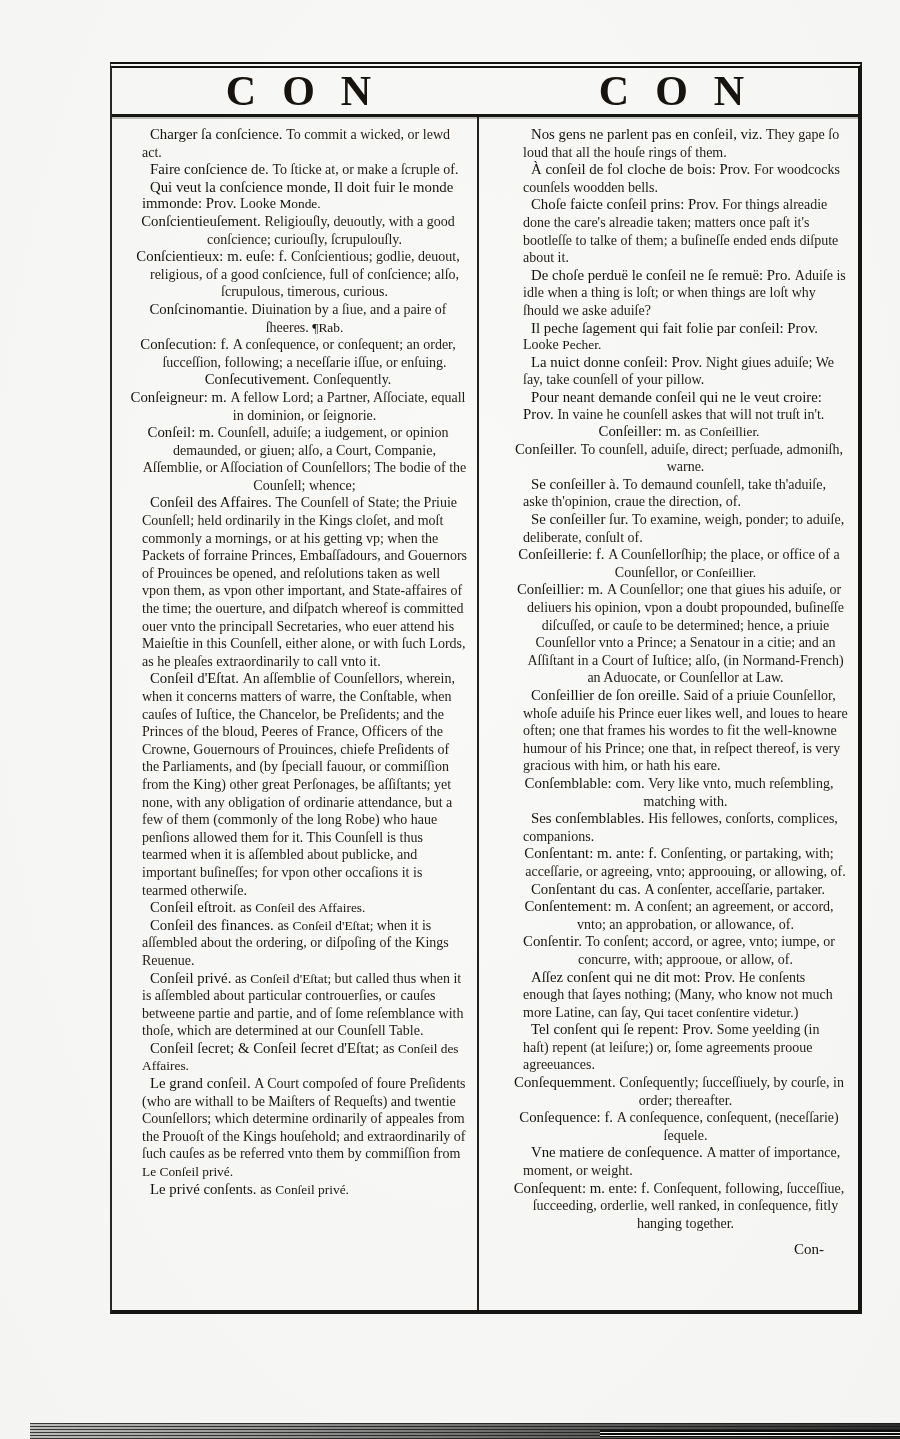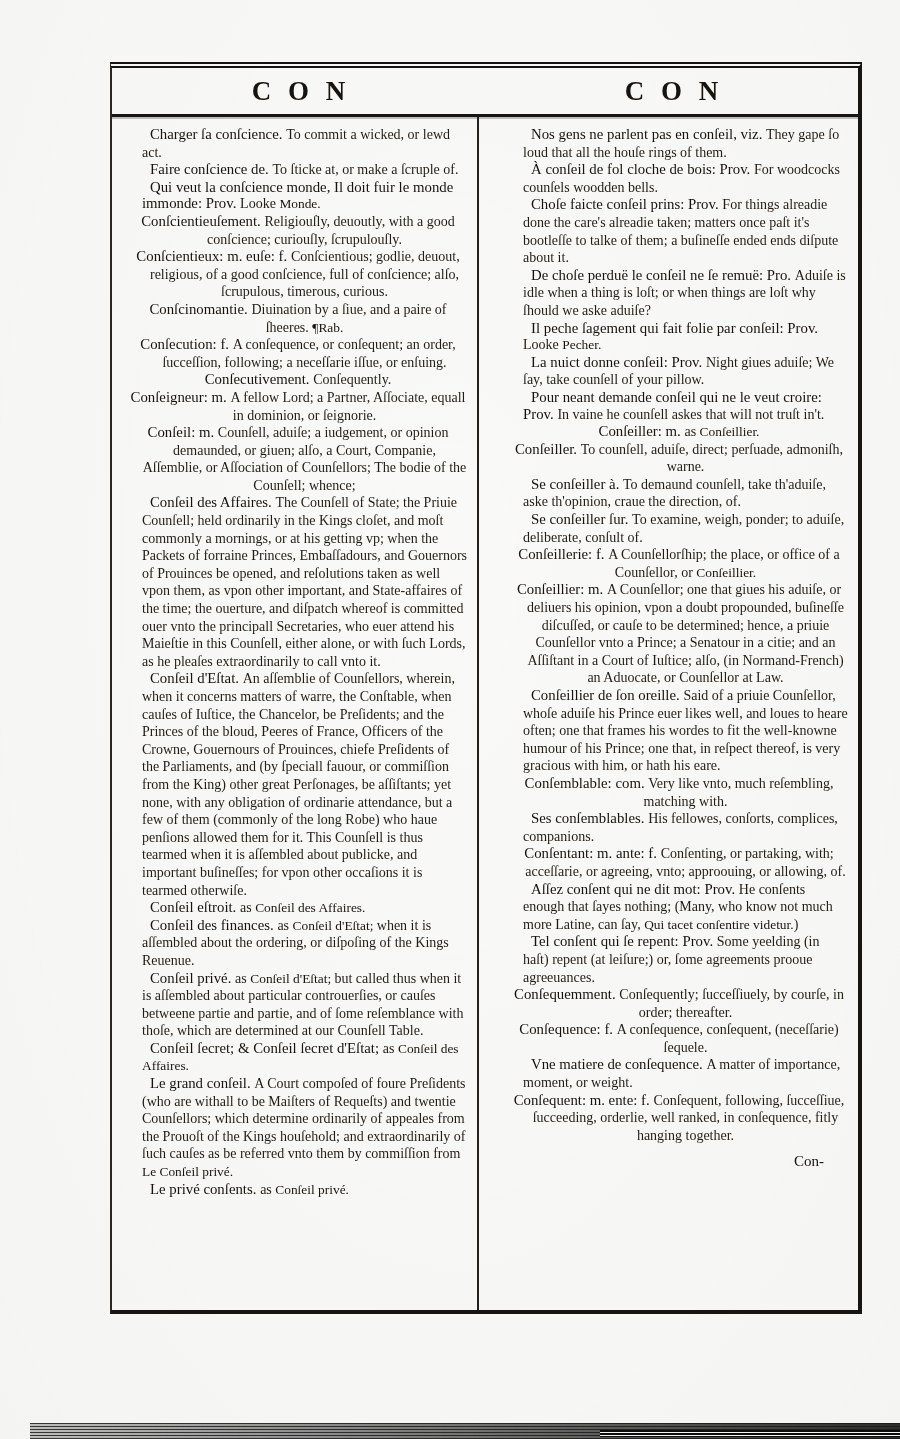--- a/index.html
+++ b/index.html
@@ -31,21 +31,21 @@
   .running-head-row {
     display: flex;
     height: 46px;
     align-items: center;
     border-bottom: 3px solid #171512;
     box-shadow: 0 2px 0 rgba(20,18,14,0.25);
   }
   .running-head {
     flex: 1;
     text-align: center;
-    font-size: 27px;
+    font-size: 42px;
     font-weight: 600;
     color: #17130e;
     letter-spacing: 0.62em;
     text-indent: 0.62em; 
     transform: scaleY(1.02);
   }
   .columns {
     display: flex;
     height: calc(100% - 49px);
     overflow: hidden;
@@ -149,20 +149,23 @@
           <p class="para entry"><span class="ro-h">Conſeiller: m. </span><span class="it">as </span><span class="ro">Conſeillier.</span></p>
           <p class="para entry"><span class="ro-h">Conſeiller. </span><span class="it">To counſell, aduiſe, direct; perſuade, admoniſh, warne.</span></p>
           <p class="para sub"><span class="ro-h">Se conſeiller à. </span><span class="it">To demaund counſell, take th'aduiſe, aske th'opinion, craue the direction, of.</span></p>
           <p class="para sub"><span class="ro-h">Se conſeiller ſur. </span><span class="it">To examine, weigh, ponder; to aduiſe, deliberate, conſult of.</span></p>
           <p class="para entry"><span class="ro-h">Conſeillerie: f. </span><span class="it">A Counſellorſhip; the place, or office of a Counſellor, or </span><span class="ro">Conſeillier.</span></p>
           <p class="para entry"><span class="ro-h">Conſeillier: m. </span><span class="it">A Counſellor; one that giues his aduiſe, or deliuers his opinion, vpon a doubt propounded, buſineſſe diſcuſſed, or cauſe to be determined; hence, a priuie Counſellor vnto a Prince; a Senatour in a citie; and an Aſſiſtant in a Court of Iuſtice; alſo, (in Normand-French) an Aduocate, or Counſellor at Law.</span></p>
           <p class="para sub"><span class="ro-h">Conſeillier de ſon oreille. </span><span class="it">Said of a priuie Counſellor, whoſe aduiſe his Prince euer likes well, and loues to heare often; one that frames his wordes to fit the well-knowne humour of his Prince; one that, in reſpect thereof, is very gracious with him, or hath his eare.</span></p>
           <p class="para entry"><span class="ro-h">Conſemblable: com. </span><span class="it">Very like vnto, much reſembling, matching with.</span></p>
           <p class="para sub"><span class="ro-h">Ses conſemblables. </span><span class="it">His fellowes, conſorts, complices, companions.</span></p>
           <p class="para entry"><span class="ro-h">Conſentant: m. ante: f. </span><span class="it">Conſenting, or partaking, with; acceſſarie, or agreeing, vnto; approouing, or allowing, of.</span></p>
+          <p class="para sub"><span class="ro-h">Conſentant du cas. </span><span class="it">A conſenter, acceſſarie, partaker.</span></p>
+          <p class="para entry"><span class="ro-h">Conſentement: m. </span><span class="it">A conſent; an agreement, or accord, vnto; an approbation, or allowance, of.</span></p>
+          <p class="para entry"><span class="ro-h">Conſentir. </span><span class="it">To conſent; accord, or agree, vnto; iumpe, or concurre, with; approoue, or allow, of.</span></p>
           <p class="para sub"><span class="ro-h">Aſſez conſent qui ne dit mot: Prov. </span><span class="it">He conſents enough that ſayes nothing; (Many, who know not much more Latine, can ſay, </span><span class="ro">Qui tacet conſentire videtur.</span><span class="it">)</span></p>
           <p class="para sub"><span class="ro-h">Tel conſent qui ſe repent: Prov. </span><span class="it">Some yeelding (in haſt) repent (at leiſure;) or, ſome agreements prooue agreeuances.</span></p>
           <p class="para entry"><span class="ro-h">Conſequemment. </span><span class="it">Conſequently; ſucceſſiuely, by courſe, in order; thereafter.</span></p>
           <p class="para entry"><span class="ro-h">Conſequence: f. </span><span class="it">A conſequence, conſequent, (neceſſarie) ſequele.</span></p>
           <p class="para sub"><span class="ro-h">Vne matiere de conſequence. </span><span class="it">A matter of importance, moment, or weight.</span></p>
           <p class="para entry"><span class="ro-h">Conſequent: m. ente: f. </span><span class="it">Conſequent, following, ſucceſſiue, ſucceeding, orderlie, well ranked, in conſequence, fitly hanging together.</span></p>
           <p class="catchword">Con-</p>
         </div>
     </div>
   </div>

